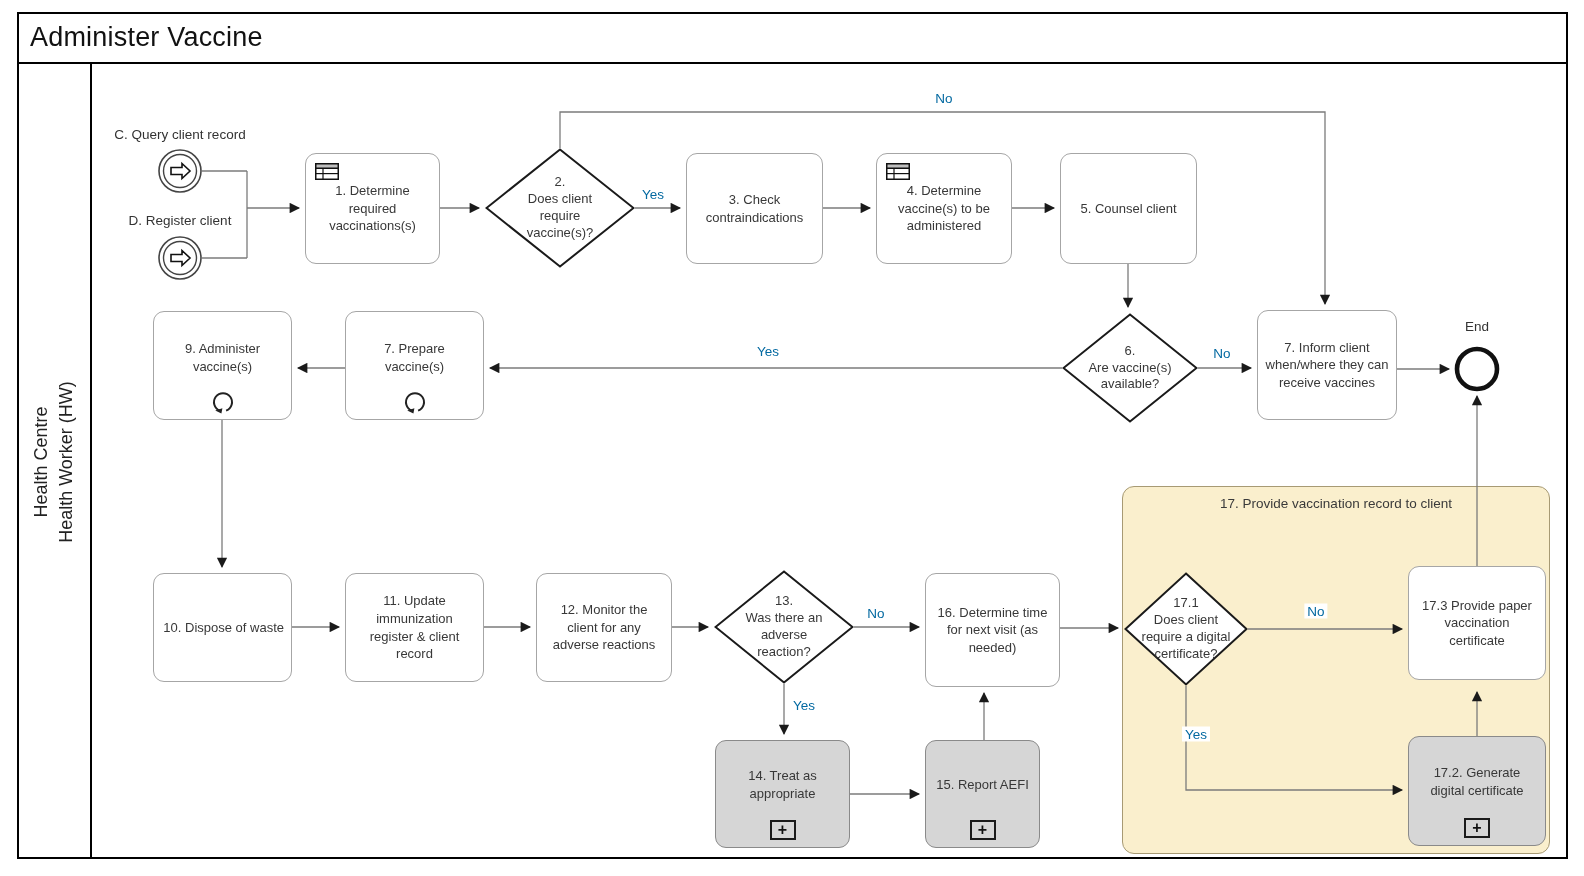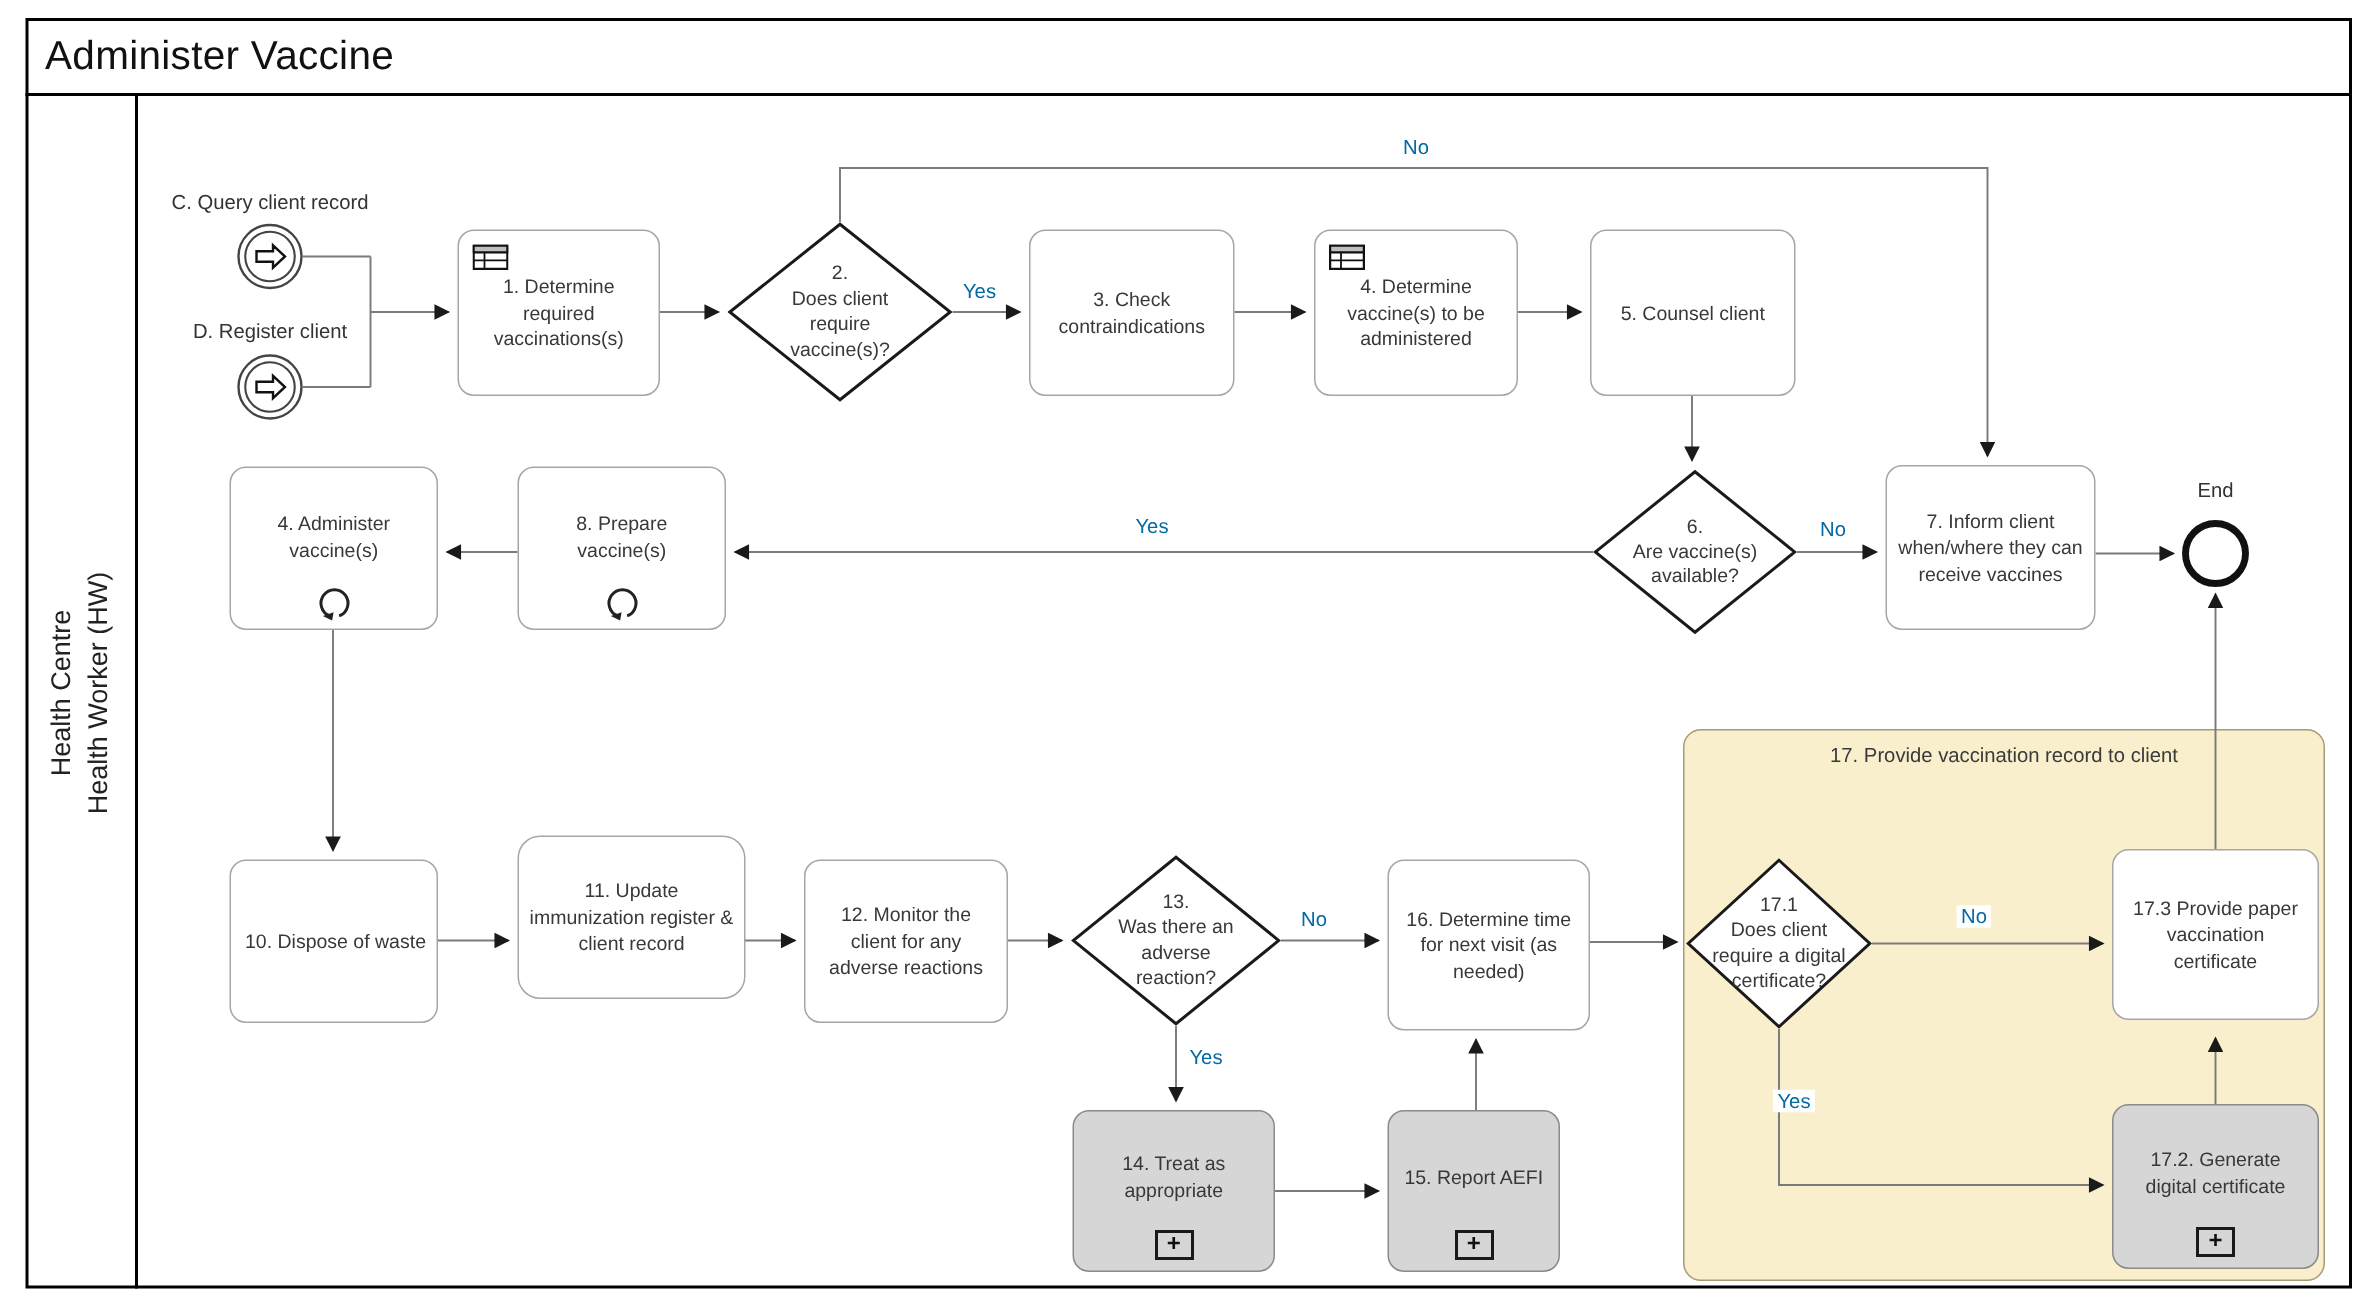--- a/index.html
+++ b/index.html
@@ -151,44 +151,44 @@
 
   <div class="task" style="left:1060px;top:153px;width:137px;height:111px;">
     <div class="tlabel">5. Counsel client</div>
   </div>
 
   <div class="task" style="left:1257px;top:310px;width:140px;height:110px;">
     <div class="tlabel" style="padding:0 5px;">7. Inform client when/where they can receive vaccines</div>
   </div>
 
   <div class="task" style="left:345px;top:311px;width:139px;height:109px;">
-    <div class="tlabel" style="padding-bottom:16px;">8. Prepare vaccine(s)</div>
+    <div class="tlabel" style="padding-bottom:16px;">7. Prepare vaccine(s)</div>
     <span class="bottom-icon">
       <svg width="24" height="24" viewBox="-12 -12 24 24">
           <path d="M 3.1,8.6 A 9 9 0 1 0 -3.1,8.6" fill="none" stroke="#222" stroke-width="2"></path>
           <polygon points="-0.6,6.2 -7.8,8.6 -1.6,11.6" fill="#222"></polygon>
         </svg>
     </span>
   </div>
 
   <div class="task" style="left:153px;top:311px;width:139px;height:109px;">
-    <div class="tlabel" style="padding-bottom:16px;">4. Administer vaccine(s)</div>
+    <div class="tlabel" style="padding-bottom:16px;">9. Administer vaccine(s)</div>
     <span class="bottom-icon">
       <svg width="24" height="24" viewBox="-12 -12 24 24">
           <path d="M 3.1,8.6 A 9 9 0 1 0 -3.1,8.6" fill="none" stroke="#222" stroke-width="2"></path>
           <polygon points="-0.6,6.2 -7.8,8.6 -1.6,11.6" fill="#222"></polygon>
         </svg>
     </span>
   </div>
 
   <div class="task" style="left:153px;top:573px;width:139px;height:109px;justify-content:flex-end;">
     <div class="tlabel">10. Dispose of waste</div>
   </div>
 
-  <div class="task" style="left:345px;top:557px;width:152px;height:109px;border-radius:15px;">
+  <div class="task" style="left:345px;top:573px;width:139px;height:109px;">
     <div class="tlabel">11. Update immunization register &amp; client record</div>
   </div>
 
   <div class="task" style="left:536px;top:573px;width:136px;height:109px;">
     <div class="tlabel">12. Monitor the client for any adverse reactions</div>
   </div>
 
   <div class="task" style="left:925px;top:573px;width:135px;height:114px;">
     <div class="tlabel">16. Determine time for next visit (as needed)</div>
   </div>

